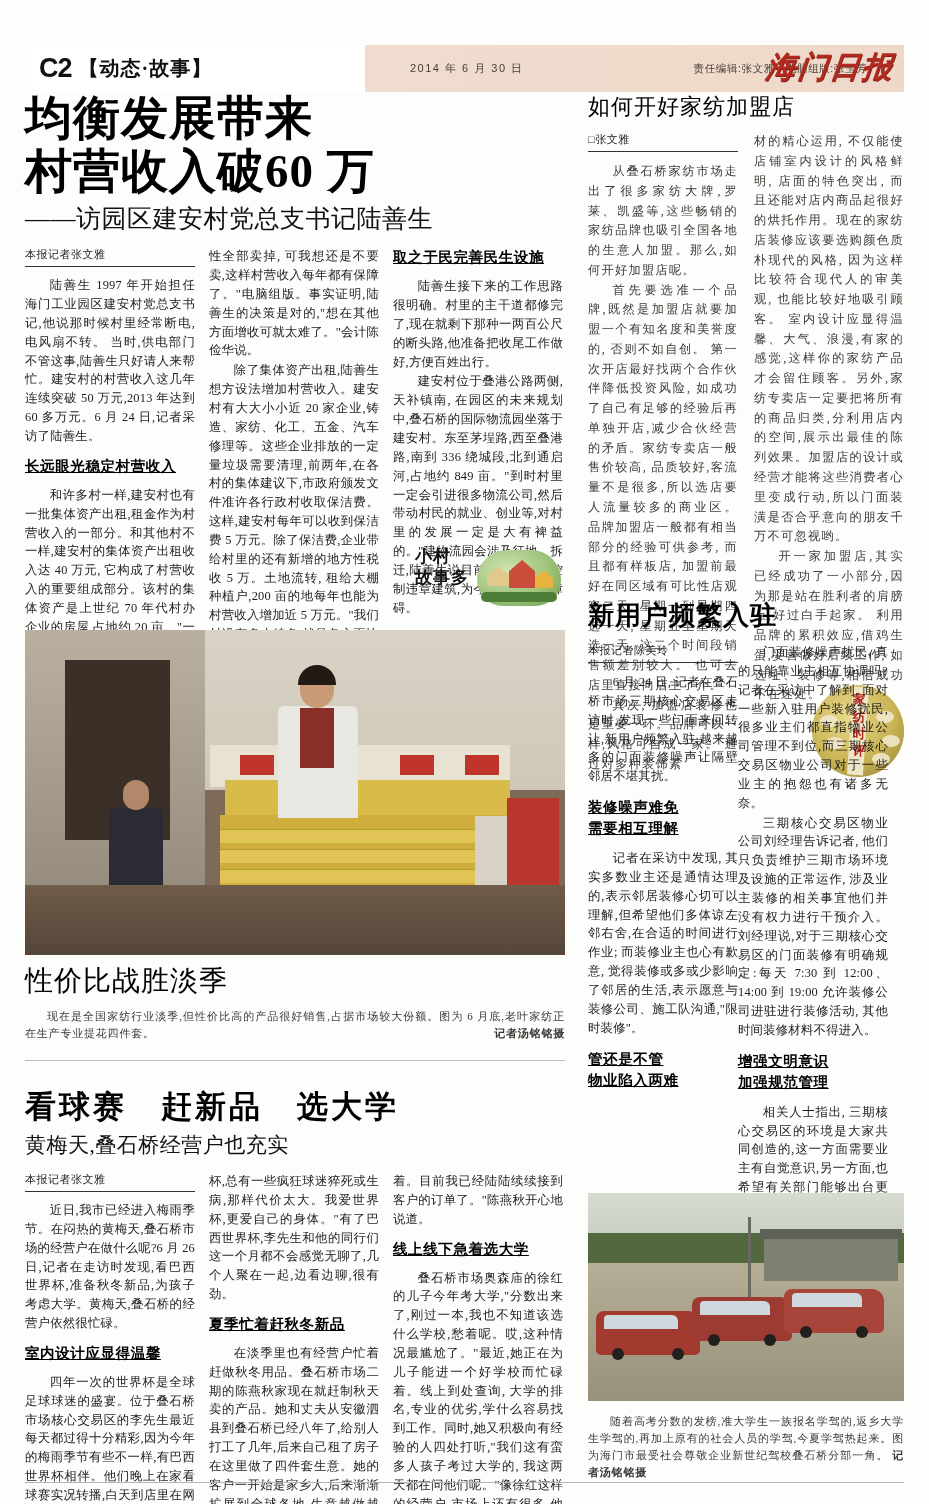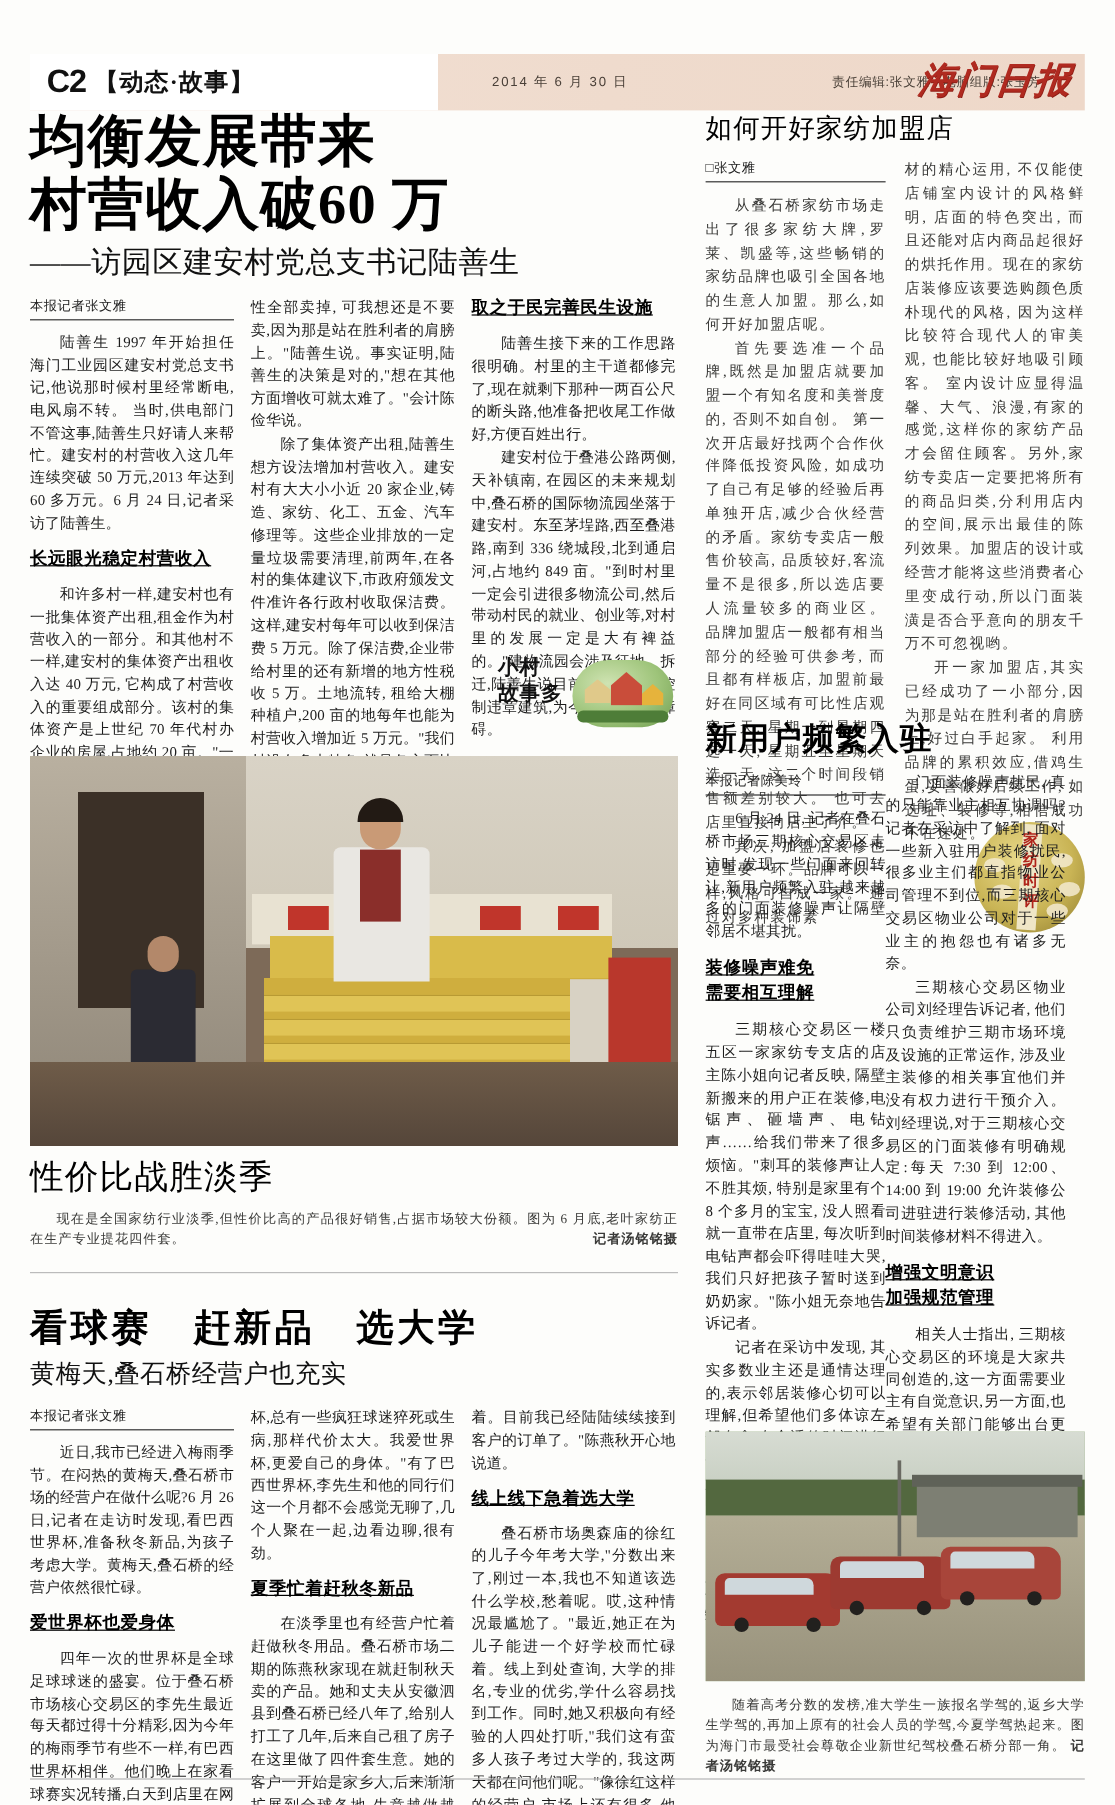--- a/index.html
+++ b/index.html
@@ -187,21 +187,21 @@
           <p>陆善生 1997 年开始担任海门工业园区建安村党总支书记,他说那时候村里经常断电,电风扇不转。 当时,供电部门不管这事,陆善生只好请人来帮忙。建安村的村营收入这几年连续突破 50 万元,2013 年达到 60 多万元。6 月 24 日,记者采访了陆善生。</p>
         </div>
         <div class="subhead" style="margin-top:10px;">长远眼光稳定村营收入</div>
         <div class="body" style="margin-top:9px;">
           <p>和许多村一样,建安村也有一批集体资产出租,租金作为村营收入的一部分。和其他村不一样,建安村的集体资产出租收入达 40 万元, 它构成了村营收入的重要组成部分。该村的集体资产是上世纪 70 年代村办企业的房屋,占地约 20 亩。"一些村前几年就把那些老房子一次</p>
         </div>
       </div>
 
       <div class="col">
         <div class="body">
-          <p style="text-indent:0;">性全部卖掉, 可我想还是不要卖,因为那是站在胜利者的肩膀上。"陆善生说。事实证明,陆善生的决策是对的,"想在其他方面增收可就太难了。"会计陈俭华说。</p>
+          <p style="text-indent:0;">性全部卖掉, 可我想还是不要卖,这样村营收入每年都有保障了。"电脑组版。事实证明,陆善生的决策是对的,"想在其他方面增收可就太难了。"会计陈俭华说。</p>
           <p>除了集体资产出租,陆善生想方设法增加村营收入。建安村有大大小小近 20 家企业,铸造、家纺、化工、五金、汽车修理等。这些企业排放的一定量垃圾需要清理,前两年,在各村的集体建议下,市政府颁发文件准许各行政村收取保洁费。这样,建安村每年可以收到保洁费 5 万元。除了保洁费,企业带给村里的还有新增的地方性税收 5 万。土地流转, 租给大棚种植户,200 亩的地每年也能为村营收入增加近 5 万元。"我们村没有多少特色,就是各方面比较均衡。"陆善生笑着说。</p>
         </div>
       </div>
 
       <div class="col">
         <div class="subhead">取之于民完善民生设施</div>
         <div class="body" style="margin-top:9px;">
           <p>陆善生接下来的工作思路很明确。村里的主干道都修完了,现在就剩下那种一两百公尺的断头路,他准备把收尾工作做好,方便百姓出行。</p>
           <p>建安村位于叠港公路两侧,天补镇南, 在园区的未来规划中,叠石桥的国际物流园坐落于建安村。东至茅埕路,西至叠港路,南到 336 绕城段,北到通启河,占地约 849 亩。"到时村里一定会引进很多物流公司,然后带动村民的就业、创业等,对村里的发展一定是大有裨益的。"建物流园会涉及征地、拆迁,陆善生说目前村里正严格控制违章建筑,为今后工作减少障碍。</p>
         </div>
@@ -264,21 +264,21 @@
   <div id="art3">
     <div class="hl-3">看球赛　赶新品　选大学</div>
     <div class="hl-3s">黄梅天,叠石桥经营户也充实</div>
 
     <div class="cols">
       <div class="col">
         <div class="byline">本报记者张文雅</div>
         <div class="body" style="margin-top:9px;">
           <p>近日,我市已经进入梅雨季节。在闷热的黄梅天,叠石桥市场的经营户在做什么呢?6 月 26 日,记者在走访时发现,看巴西世界杯,准备秋冬新品,为孩子考虑大学。黄梅天,叠石桥的经营户依然很忙碌。</p>
         </div>
-        <div class="subhead" style="margin-top:10px;">爱世界杯也爱身体</div>
+        <div class="subhead" style="margin-top:10px;">室内设计应显得温馨</div>
         <div class="body" style="margin-top:9px;">
           <p>四年一次的世界杯是全球足球球迷的盛宴。位于叠石桥市场核心交易区的李先生最近每天都过得十分精彩,因为今年的梅雨季节有些不一样,有巴西世界杯相伴。他们晚上在家看球赛实况转播,白天到店里在网上看错过的比赛。"晚上我一般只看零点的那一场,不会坚持到八点结束的,那样太伤人。每次世界</p>
         </div>
       </div>
 
       <div class="col">
         <div class="body">
           <p style="text-indent:0;">杯,总有一些疯狂球迷猝死或生病,那样代价太大。我爱世界杯,更爱自己的身体。"有了巴西世界杯,李先生和他的同行们这一个月都不会感觉无聊了,几个人聚在一起,边看边聊,很有劲。</p>
         </div>
         <div class="subhead" style="margin-top:10px;">夏季忙着赶秋冬新品</div>
@@ -336,21 +336,20 @@
 
     <div class="cols">
       <div class="col">
         <div class="byline">本报记者陈美玲</div>
         <div class="body" style="margin-top:10px;">
           <p>6 月 24 日, 记者在叠石桥市场三期核心交易区走访时,发现一些门面来回转让,新用户频繁入驻,越来越多的门面装修噪声让隔壁邻居不堪其扰。</p>
         </div>
         <div class="subhead" style="margin-top:11px;white-space:pre-line;">装修噪声难免
 需要相互理解</div>
         <div class="body" style="margin-top:10px;">
-          <p>三期核心交易区一楼五区一家家纺专支店的店主陈小姐向记者反映, 隔壁新搬来的用户正在装修,电锯声、砸墙声、电钻声……给我们带来了很多烦恼。"刺耳的装修声让人不胜其烦, 特别是家里有个 8 个多月的宝宝, 没人照看就一直带在店里, 每次听到电钻声都会吓得哇哇大哭, 我们只好把孩子暂时送到奶奶家。"陈小姐无奈地告诉记者。</p>
           <p>记者在采访中发现, 其实多数业主还是通情达理的,表示邻居装修心切可以理解,但希望他们多体谅左邻右舍,在合适的时间进行作业; 而装修业主也心有歉意, 觉得装修或多或少影响了邻居的生活,表示愿意与装修公司、施工队沟通,"限时装修"。</p>
         </div>
         <div class="subhead" style="margin-top:11px;white-space:pre-line;">管还是不管
 物业陷入两难</div>
       </div>
 
       <div class="col">
         <div class="body">
           <p>门面装修噪声扰民, 真的只能靠业主相互协调吗?记者在采访中了解到, 面对一些新入驻用户装修扰民, 很多业主们都直指物业公司管理不到位,而三期核心交易区物业公司对于一些业主的抱怨也有诸多无奈。</p>
           <p>三期核心交易区物业公司刘经理告诉记者, 他们只负责维护三期市场环境及设施的正常运作, 涉及业主装修的相关事宜他们并没有权力进行干预介入。刘经理说,对于三期核心交易区的门面装修有明确规定:每天 7:30 到 12:00、14:00 到 19:00 允许装修公司进驻进行装修活动, 其他时间装修材料不得进入。</p>

